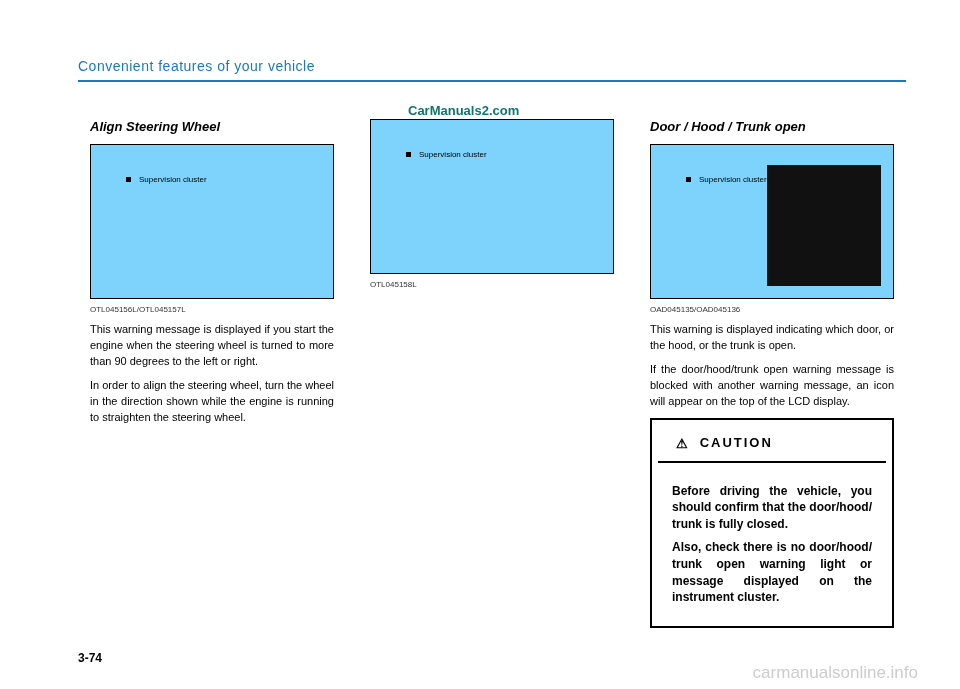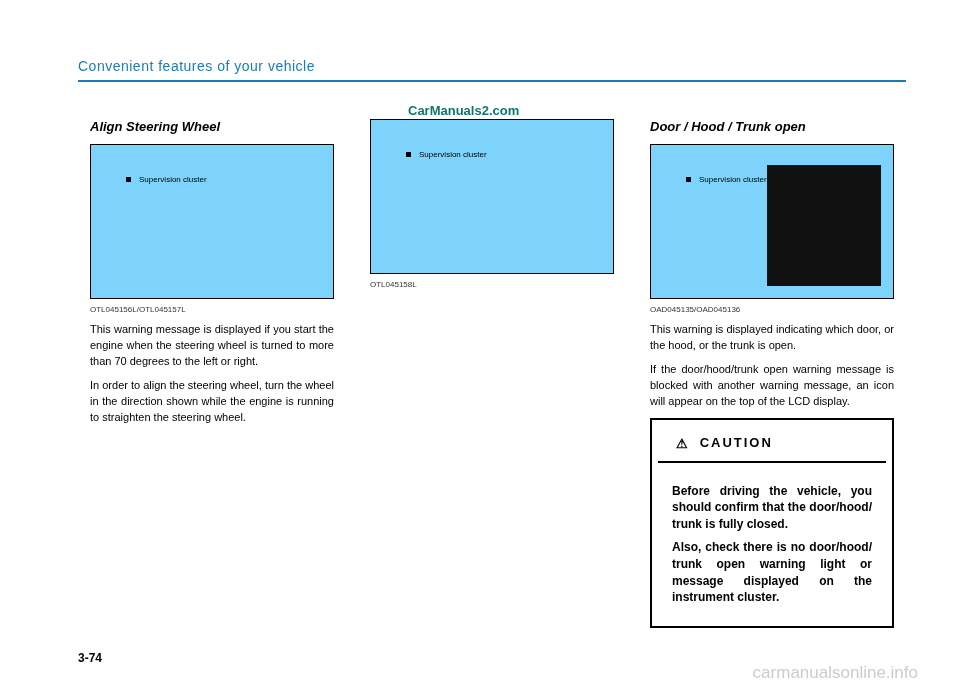--- a/index.html
+++ b/index.html
@@ -146,21 +146,21 @@
 <div class="columns">
 
   <div class="col">
     <div class="section-title">Align Steering Wheel</div>
     <div class="fig-box">
       <div class="fig-label">
         <span class="fig-square"></span><span>Supervision cluster</span>
       </div>
     </div>
     <div class="fig-code">OTL045156L/OTL045157L</div>
-    <p class="body-text">This warning message is displayed if you start the engine when the steering wheel is turned to more than 70 degrees to the left or right.</p>
+    <p class="body-text">This warning message is displayed if you start the engine when the steering wheel is turned to more than 90 degrees to the left or right.</p>
     <p class="body-text">In order to align the steering wheel, turn the wheel in the direction shown while the engine is running to straighten the steering wheel.</p>
   </div>
 
   <div class="col">
     <div class="fig-box">
       <div class="fig-label">
         <span class="fig-square"></span><span>Supervision cluster</span>
       </div>
     </div>
     <div class="fig-code">OTL045158L</div>

